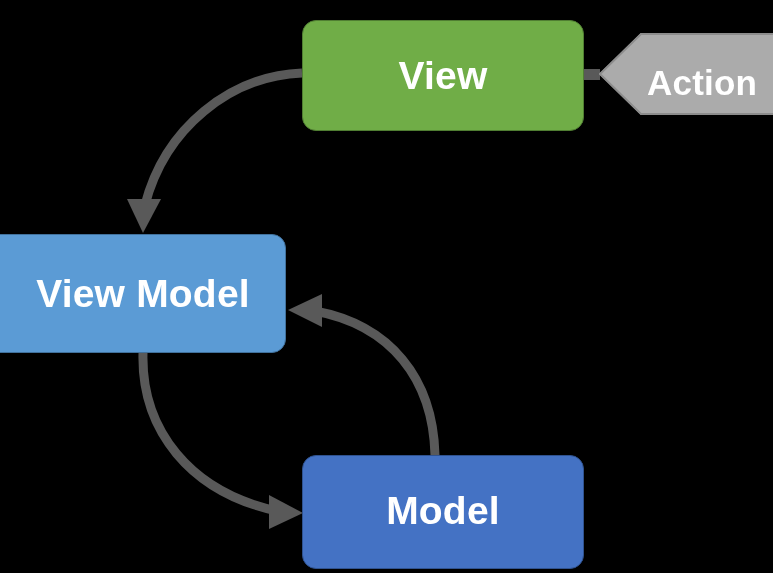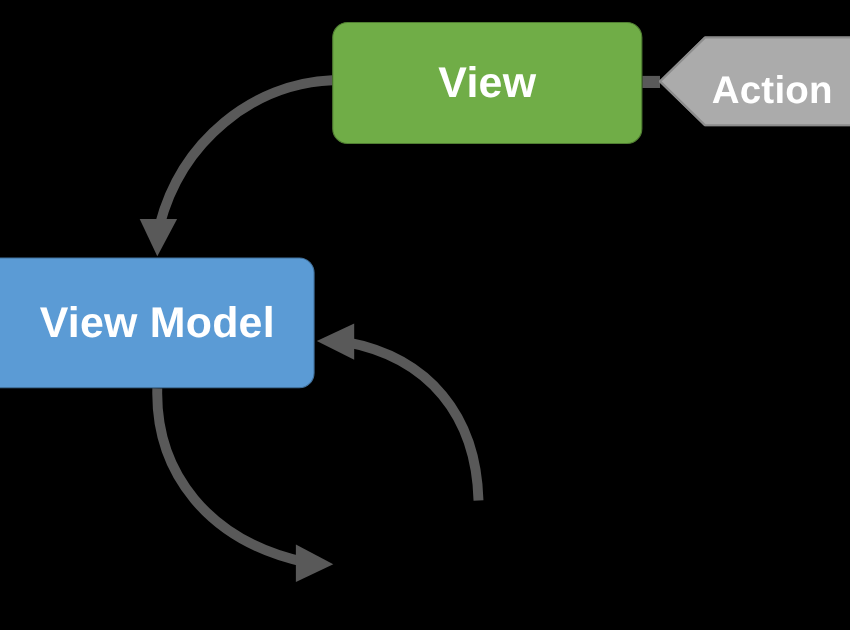--- a/index.html
+++ b/index.html
@@ -154,20 +154,23 @@
   </svg>
 
   <div class="node" id="node-view">
     <span class="node-label">View</span>
   </div>
 
   <div class="node" id="node-view-model">
     <span class="node-label">View Model</span>
   </div>
 
+  <div class="node" id="node-model">
+    <span class="node-label">Model</span>
+  </div>
 
   <div class="node" id="node-action">
     <span class="action-shape"></span>
     <svg class="action-outline" viewBox="0 0 182 82" width="182" height="82" xmlns="http://www.w3.org/2000/svg">
       <polygon points="1,41 42,1 182,1 182,81 42,81" fill="none" stroke="#8C8C8C" stroke-width="2"></polygon>
     </svg>
     <span class="node-label">Action</span>
   </div>
 
 </div>

